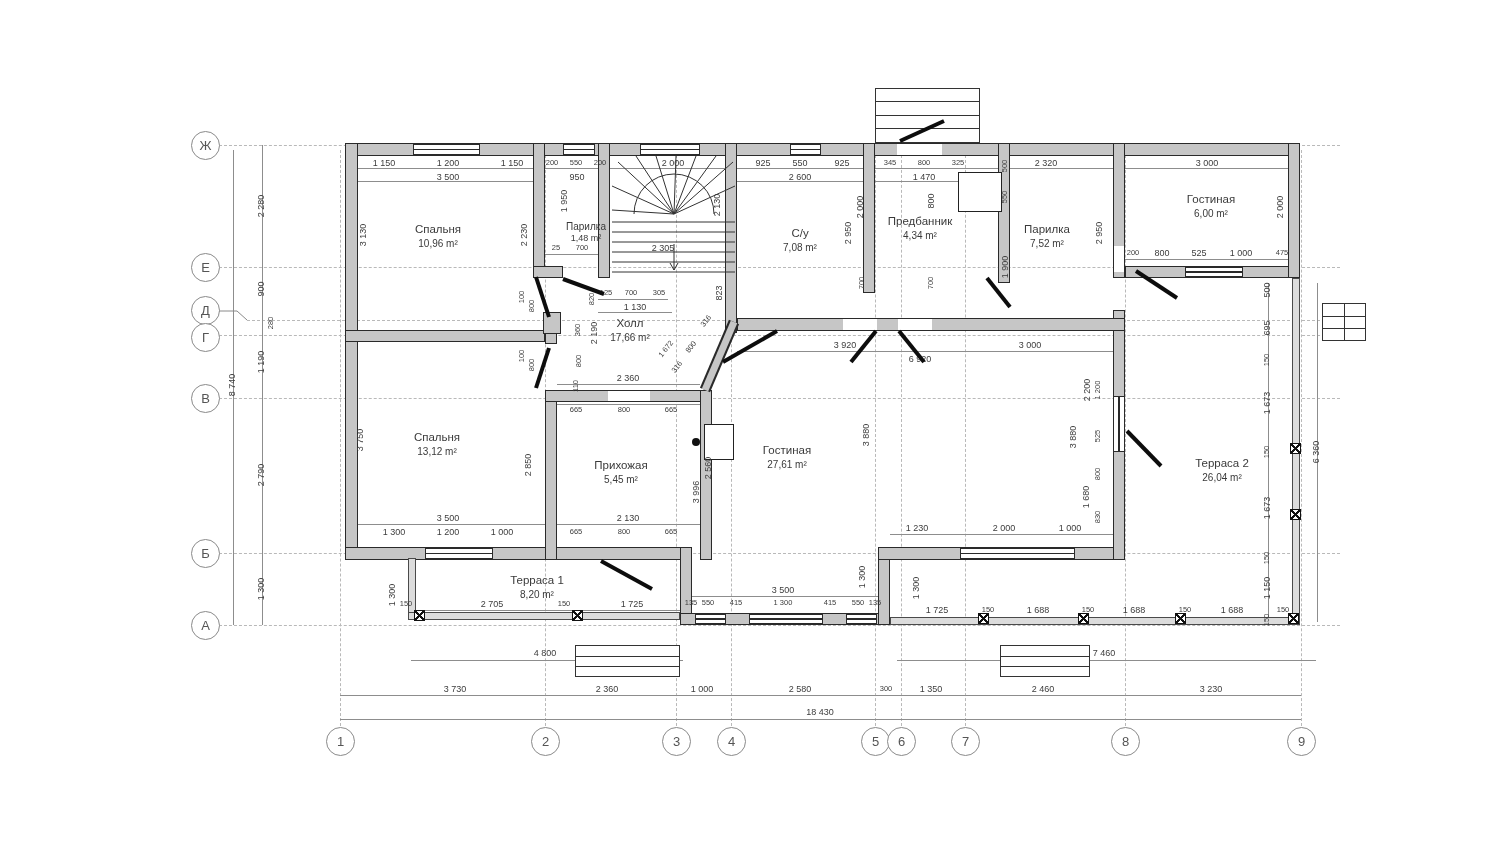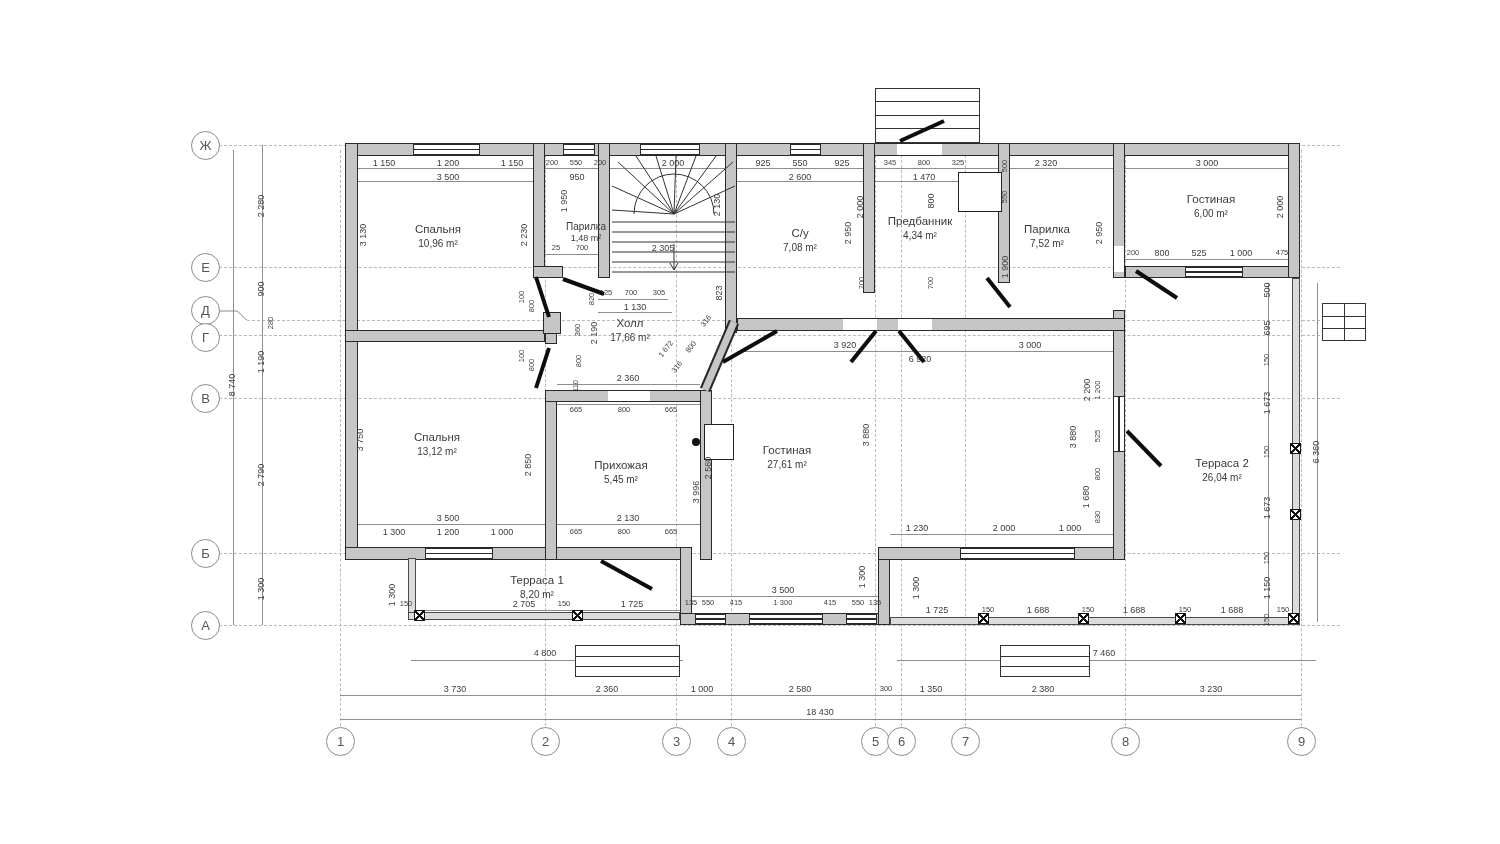--- a/index.html
+++ b/index.html
@@ -313,21 +313,21 @@
   <span class="dim rot" style="left:1267px;top:588px;">1 150</span>
   <span class="dim rot s8" style="left:1267px;top:620px;">150</span>
   <span class="dim rot" style="left:1316px;top:452px;">6 360</span>
 
   <span class="dim" style="left:455px;top:689px;">3 730</span>
   <span class="dim" style="left:607px;top:689px;">2 360</span>
   <span class="dim" style="left:702px;top:689px;">1 000</span>
   <span class="dim" style="left:800px;top:689px;">2 580</span>
   <span class="dim s8" style="left:886px;top:689px;">300</span>
   <span class="dim" style="left:931px;top:689px;">1 350</span>
-  <span class="dim" style="left:1043px;top:689px;">2 380</span>
+  <span class="dim" style="left:1043px;top:689px;">2 460</span>
   <span class="dim" style="left:1211px;top:689px;">3 230</span>
   <span class="dim" style="left:820px;top:712px;">18 430</span>
 
   <span class="dim s8" style="left:1133px;top:253px;">200</span>
   <span class="dim" style="left:1162px;top:253px;">800</span>
   <span class="dim" style="left:1199px;top:253px;">525</span>
   <span class="dim" style="left:1241px;top:253px;">1 000</span>
   <span class="dim s8" style="left:1282px;top:253px;">475</span>
   <span class="dim rot" style="left:1280px;top:207px;">2 000</span>
   <span class="dim rot" style="left:1099px;top:233px;">2 950</span>
@@ -410,21 +410,21 @@
   <span class="dim s8" style="left:691px;top:603px;">135</span>
   <span class="dim s8" style="left:708px;top:603px;">550</span>
   <span class="dim s8" style="left:736px;top:603px;">415</span>
   <span class="dim s8" style="left:783px;top:603px;">1 300</span>
   <span class="dim s8" style="left:830px;top:603px;">415</span>
   <span class="dim s8" style="left:858px;top:603px;">550</span>
   <span class="dim s8" style="left:875px;top:603px;">135</span>
 
   <span class="dim rot" style="left:392px;top:595px;">1 300</span>
   <span class="dim s8" style="left:406px;top:604px;">150</span>
-  <span class="dim" style="left:492px;top:604px;margin-left:32px;">2 705</span>
+  <span class="dim" style="left:492px;top:604px;">2 705</span>
   <span class="dim s8" style="left:564px;top:604px;">150</span>
   <span class="dim" style="left:632px;top:604px;">1 725</span>
   <span class="dim" style="left:545px;top:653px;">4 800</span>
 
   <span class="dim" style="left:937px;top:610px;">1 725</span>
   <span class="dim s8" style="left:988px;top:610px;">150</span>
   <span class="dim" style="left:1038px;top:610px;">1 688</span>
   <span class="dim s8" style="left:1088px;top:610px;">150</span>
   <span class="dim" style="left:1134px;top:610px;">1 688</span>
   <span class="dim s8" style="left:1185px;top:610px;">150</span>

